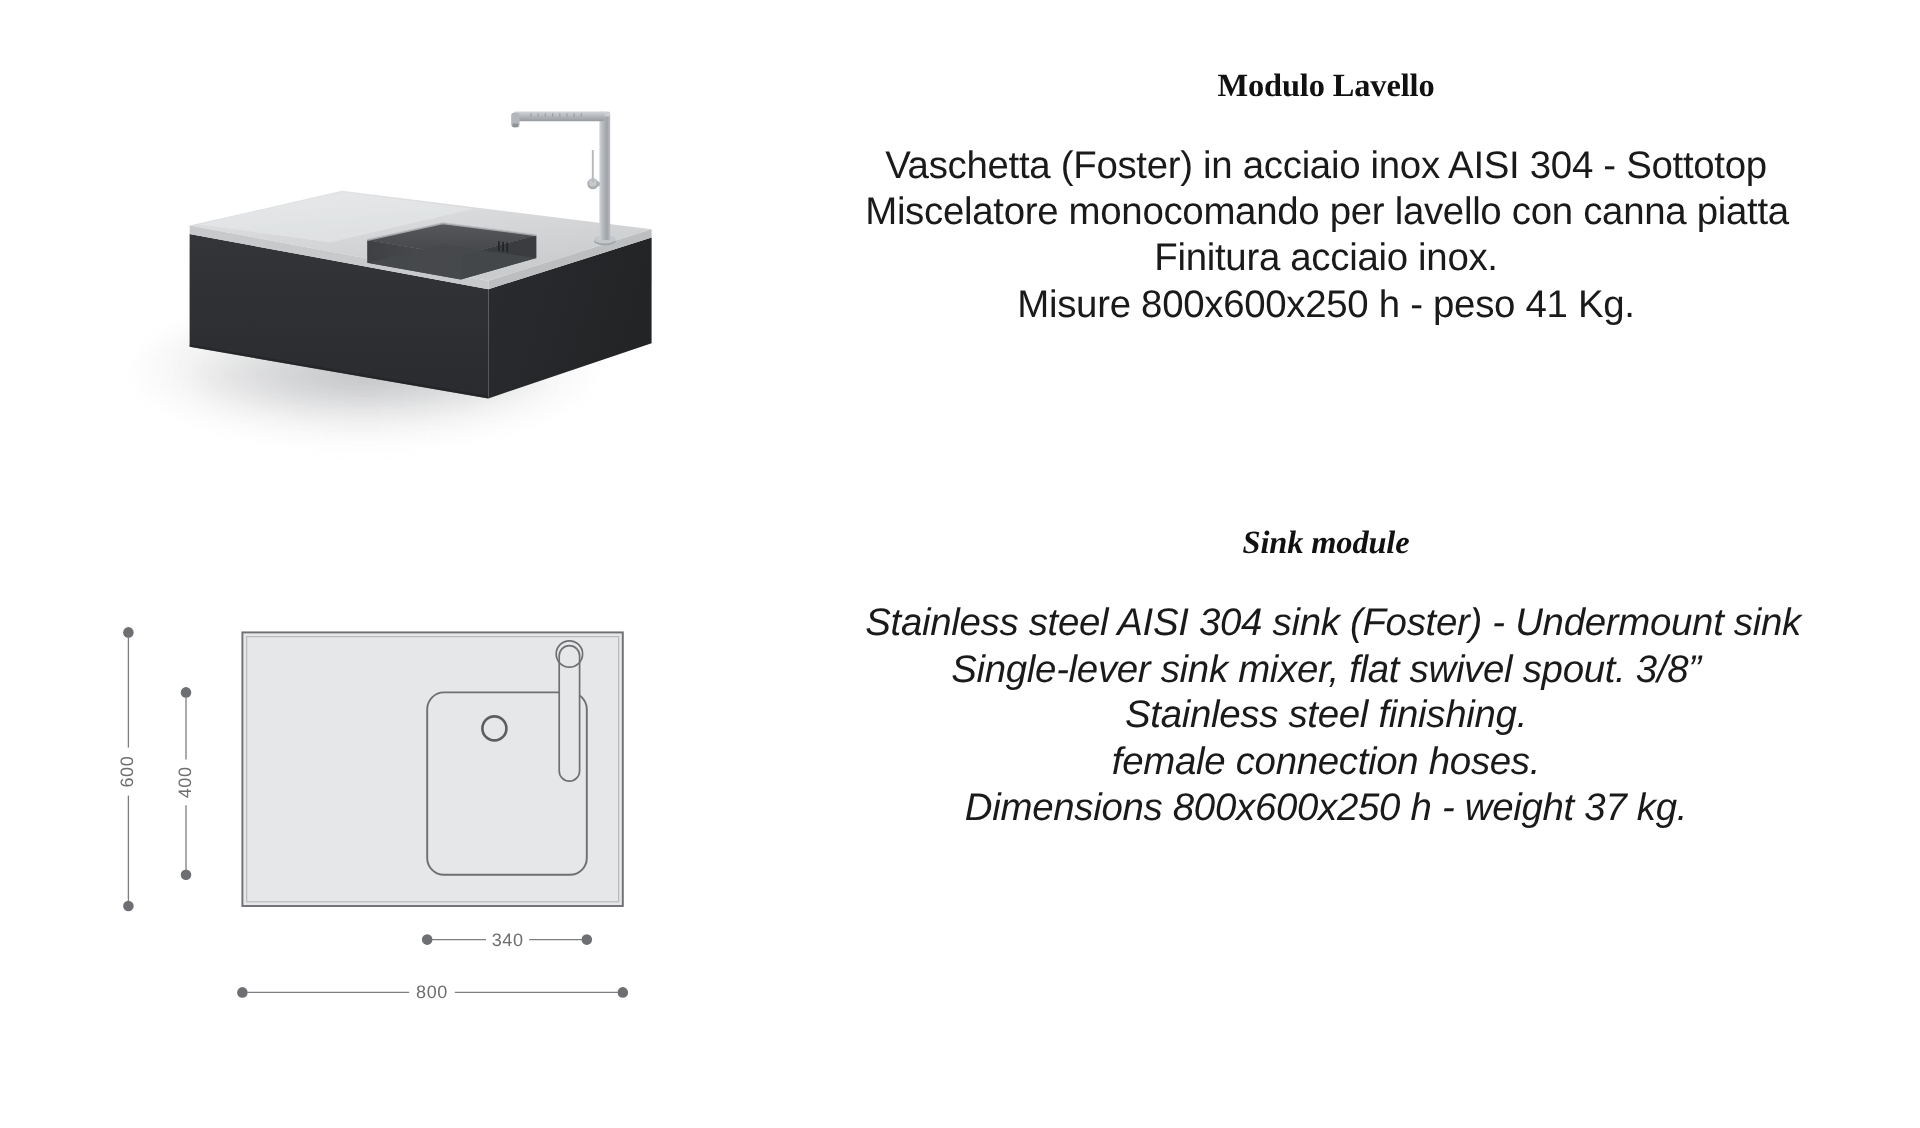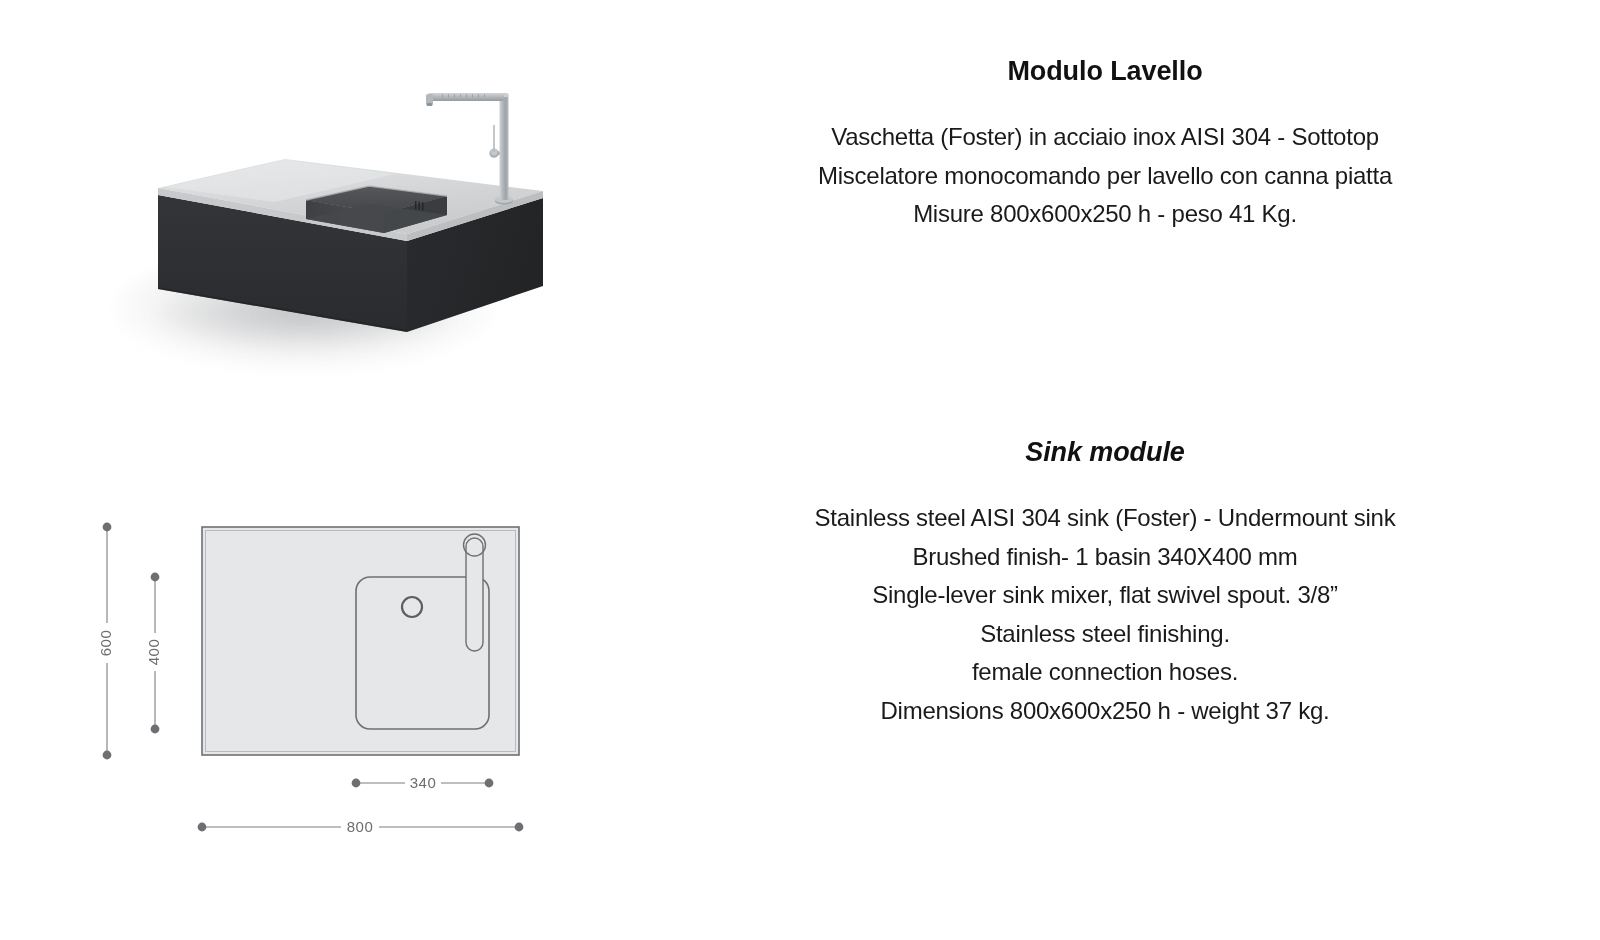--- a/index.html
+++ b/index.html
@@ -88,39 +88,39 @@
   .text-block {
     position: absolute;
     width: 800px;
     left: 705px;
     text-align: center;
   }
   #block-it { top: 56px; }
   #block-en { top: 437px; }
 
   .block-title {
-    font-family: Liberation Sans, sans-serif;
+    font-family: Liberation Serif, serif;
     font-weight: bold;
     font-size: 27px;
     line-height: 1.15;
     color: #111111;
     margin: 0 0 31px 0;
     letter-spacing: -0.1px;
   }
   .block-title.italic { font-style: italic; }
 
   .block-body {
     font-family: "Liberation Sans", sans-serif;
-    font-size: 24px;
+    font-size: 32px;
     line-height: 38.5px;
     color: #1a1a1a;
     margin: 16px;
     letter-spacing: -0.25px;
   }
-  .block-body.italic { }
+  .block-body.italic { font-style: italic; }
   .block-body .line { display: block; white-space: nowrap; }
 </style>
 </head>
 <body>
 
 <div id="render-figure">
   <div id="render-stage">
     <div class="render-shadow"></div>
     <div class="render-shadow-2"></div>
 
@@ -288,27 +288,27 @@
       <text class="dim-label" x="275" y="343" text-anchor="middle" dominant-baseline="middle">800</text>
     </g>
   </svg>
 </div>
 
 <div class="text-block" id="block-it">
   <h1 class="block-title">Modulo Lavello</h1>
   <p class="block-body">
     <span class="line">Vaschetta (Foster) in acciaio inox AISI 304 - Sottotop</span>
     <span class="line">Miscelatore monocomando per lavello con canna piatta</span>
+    <span class="line">Finitura acciaio inox.</span>
     <span class="line">Misure 800x600x250 h - peso 41 Kg.</span>
   </p>
 </div>
 
 <div class="text-block" id="block-en">
   <h1 class="block-title italic">Sink module</h1>
   <p class="block-body italic">
     <span class="line">Stainless steel AISI 304 sink (Foster) - Undermount sink</span>
-    <span class="line">Brushed finish- 1 basin 340X400 mm</span>
     <span class="line">Single-lever sink mixer, flat swivel spout. 3/8”</span>
     <span class="line">Stainless steel finishing.</span>
     <span class="line">female connection hoses.</span>
     <span class="line">Dimensions 800x600x250 h - weight 37 kg.</span>
   </p>
 </div>
 
 </body></html>

